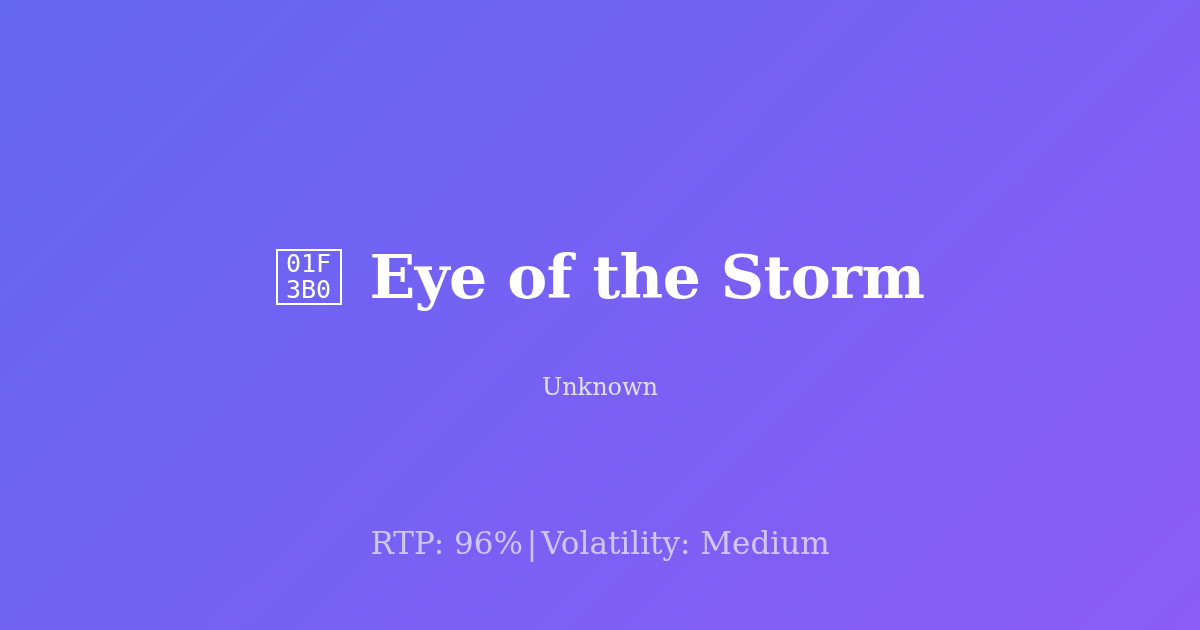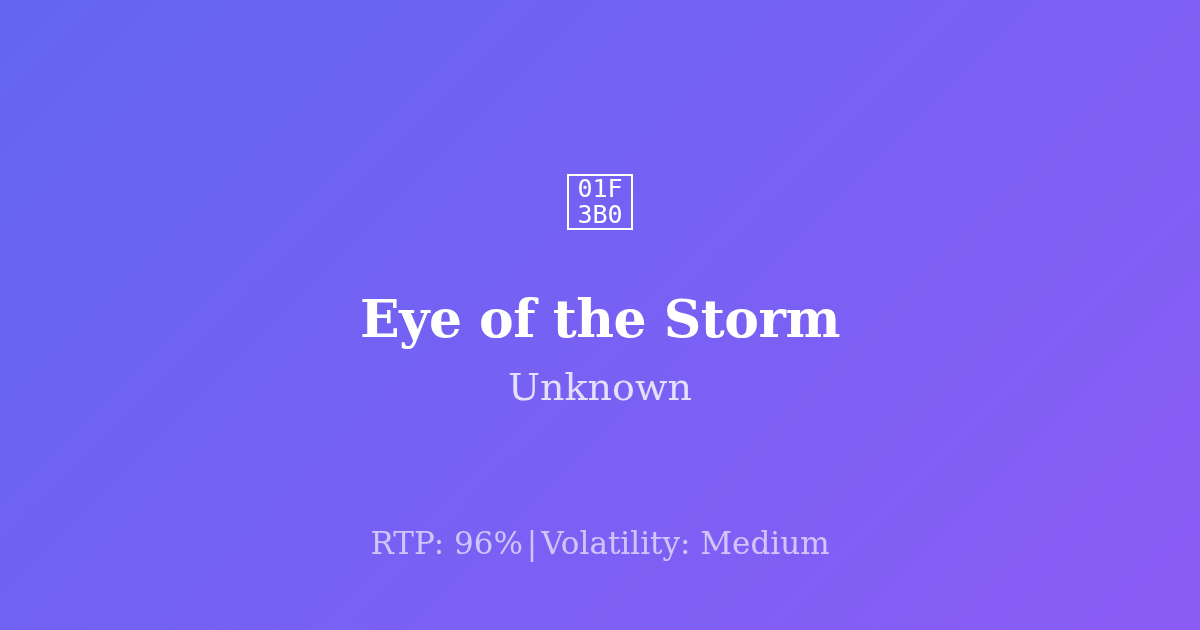--- a/index.html
+++ b/index.html
@@ -28,21 +28,21 @@
     overflow: hidden;
   }
 
   
   .title-row {
     position: absolute;
     left: 0;
     right: 0;
     top: 236px;
     display: flex;
-    flex-direction: column;
+    flex-direction: row;
     align-items: center;
     justify-content: center;
     gap: 28px;
     height: 82px;
   }
 
   .tofu-glyph {
     width: 66px;
     height: 56px;
     box-sizing: border-box;
@@ -62,37 +62,37 @@
     font-weight: 400;
     letter-spacing: 0px;
     display: block;
     height: 26px;
     line-height: 26px;
   }
 
   .game-title {
     font-family: "DejaVu Serif", "Liberation Serif", serif;
     font-weight: bold;
-    font-size: 52px;
+    font-size: 60px;
     line-height: 1;
     color: #FFFFFF;
     white-space: nowrap;
     letter-spacing: -0.5px;
   }
 
   
   .provider {
     position: absolute;
     left: 0;
     right: 0;
     top: 365px;
     text-align: center;
     font-family: "DejaVu Serif", "Liberation Serif", serif;
     font-weight: 400;
-    font-size: 38px;
+    font-size: 24px;
     line-height: 44px;
     color: rgba(255, 255, 255, 0.80);
     white-space: nowrap;
   }
 
   
   .meta {
     position: absolute;
     left: 0;
     right: 0;

